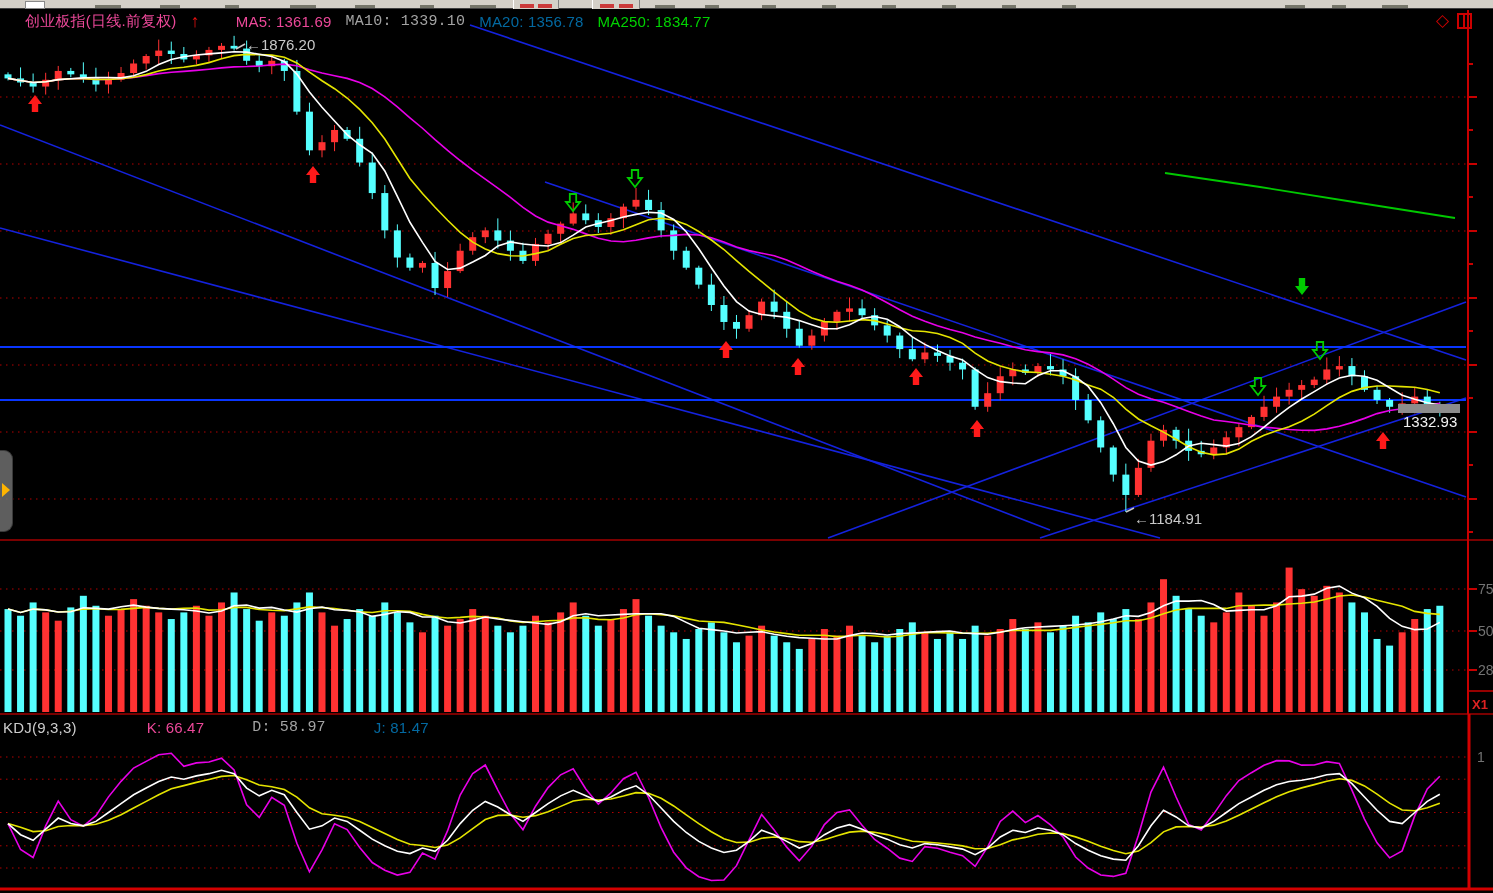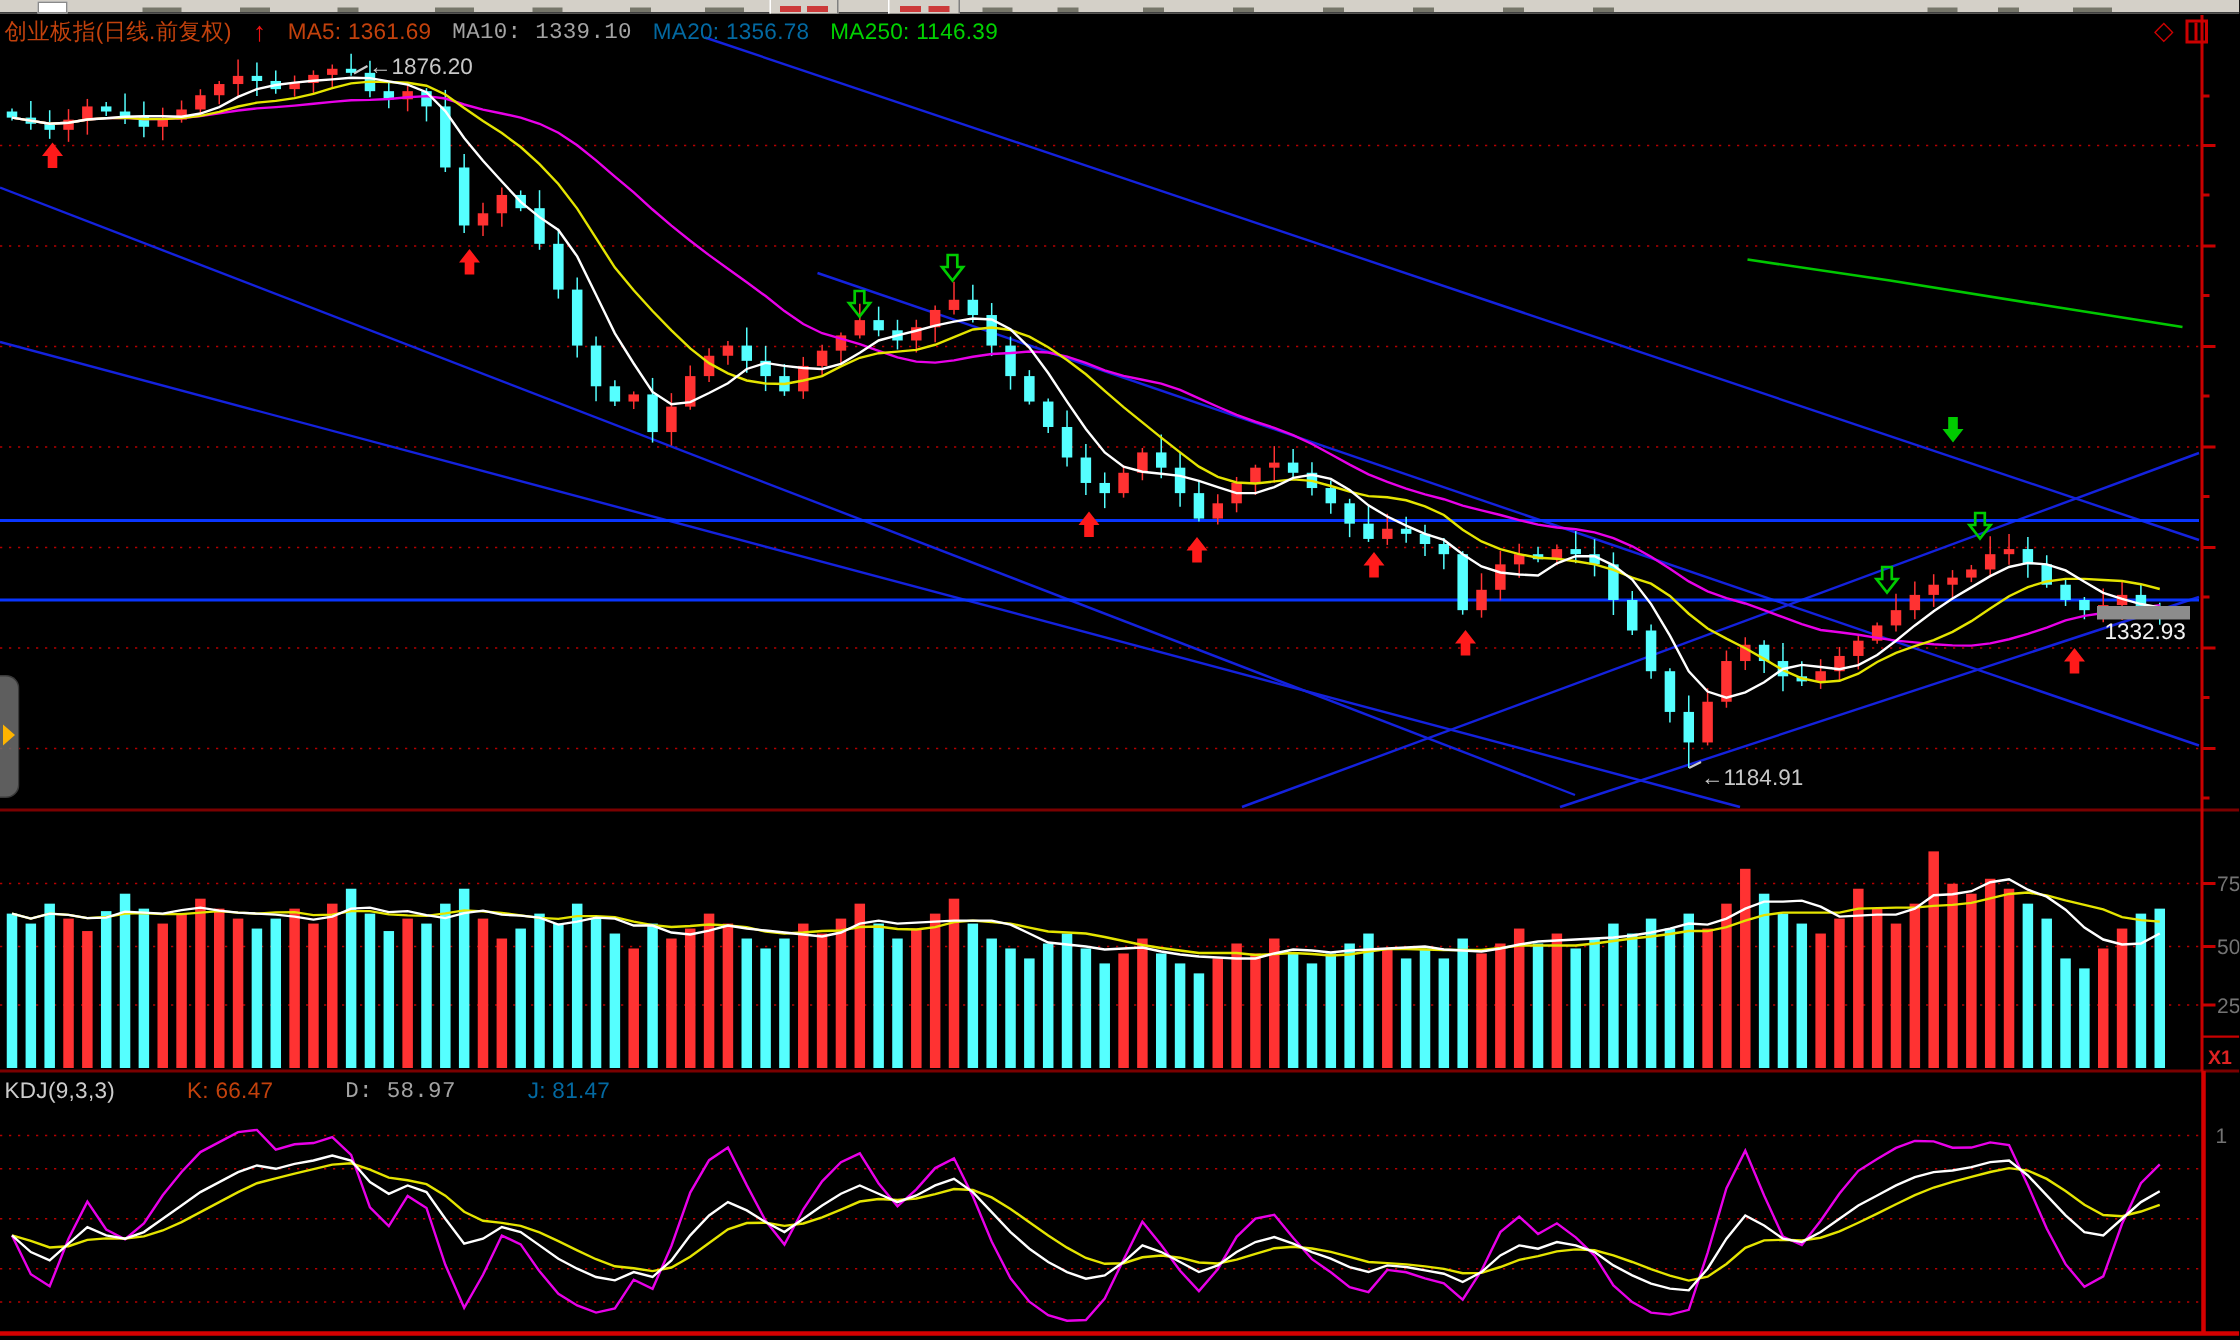--- a/index.html
+++ b/index.html
@@ -10,21 +10,21 @@
 
   
   #menubar { left:0; top:0; width:1493px; height:9px; background:#d4d0c8; border-bottom:1px solid #404040; }
   .menu-dash { position:absolute; top:5px; height:3px; background:#76766a; }
   .menu-active-box { position:absolute; top:1px; width:20px; height:8px; background:#ffffff; border:1px solid #8a8a8a; }
   .menu-red-btn { position:absolute; top:0; height:9px; background:#d4d0c8; border-left:1px solid #fff; border-right:1px solid #808080; }
   .menu-red-dash { position:absolute; top:4px; height:4px; background:#cc3a3a; }
 
   
   .hdr-row { display:flex; align-items:center; gap:14px; white-space:nowrap; font-size:15px; letter-spacing:0.2px; }
-  .t-white { color:#c2410c; } .t-gray { color:#cccccc; }
+  .t-white { color:#ec4899;margin-left:22px; } .t-gray { color:#cccccc; }
   .t-yellow { color:#a3a3a3;font-family:Liberation Mono, monospace; } .t-magenta { color:#0369a1; }
   .t-green { color:#00d200; } .t-red { color:#ee1111; font-weight:bold; }
 
   .price-label { color:#c8c8c8; font-size:15px; white-space:nowrap; }
   .last-label { color:#f2f2f2; font-size:15px; white-space:nowrap; }
   .axis-part { color:#737373; font-size:14px; }
   .x1-label { color:#dd2222; font-size:13px; font-weight:bold; }
 
   
   #diamond-ic { color:#cc0000; font-size:17px; line-height:17px; }
@@ -524,21 +524,21 @@
       <div class="menu-dash" style="left: 1332px; width: 14px;"></div>
       <div class="menu-dash" style="left: 1382px; width: 26px;"></div>
     </div>
 
   <div class="abs hdr-row" style="left:3px; top:11px;">
     <span class="t-white">创业板指(日线.前复权)</span>
     <span class="t-red" style="font-size:18px;">↑</span>
     <span class="t-white">MA5: 1361.69</span>
     <span class="t-yellow">MA10: 1339.10</span>
     <span class="t-magenta">MA20: 1356.78</span>
-    <span class="t-green">MA250: 1146.39</span>
+    <span class="t-green">MA250: 1834.77</span>
   </div>
 
   <div class="abs" style="left:1436px; top:12px;">
     <span id="diamond-ic">◇</span>
   </div>
   <div id="split-ic" class="abs" style="left:1457px; top:13px;">
     <div class="vline"></div>
   </div>
 
   <div class="abs price-label" style="left:246px; top:36px;text-align:center;">
@@ -554,21 +554,21 @@
 
   <div class="abs hdr-row" style="left:3px; top:719px;gap:48px;">
     <span class="t-gray">KDJ(9,3,3)</span>
     <span class="t-white">K: 66.47</span>
     <span class="t-yellow">D: 58.97</span>
     <span class="t-magenta">J: 81.47</span>
   </div>
 
   <div class="abs axis-part" style="left:1478px; top:581px;">75</div>
   <div class="abs axis-part" style="left:1478px; top:623px;">50</div>
-  <div class="abs axis-part" style="left:1478px; top:662px;">25</div>
+  <div class="abs axis-part" style="left:1478px; top:662px;">28</div>
   <div class="abs x1-label" style="left:1472px; top:697px;">X1</div>
   <div class="abs axis-part" style="left:1477px; top:749px;">1</div>
 
   <div id="left-tab" class="abs">
     <div class="tri"></div>
   </div>
 
 </div>
 
 </body></html>

